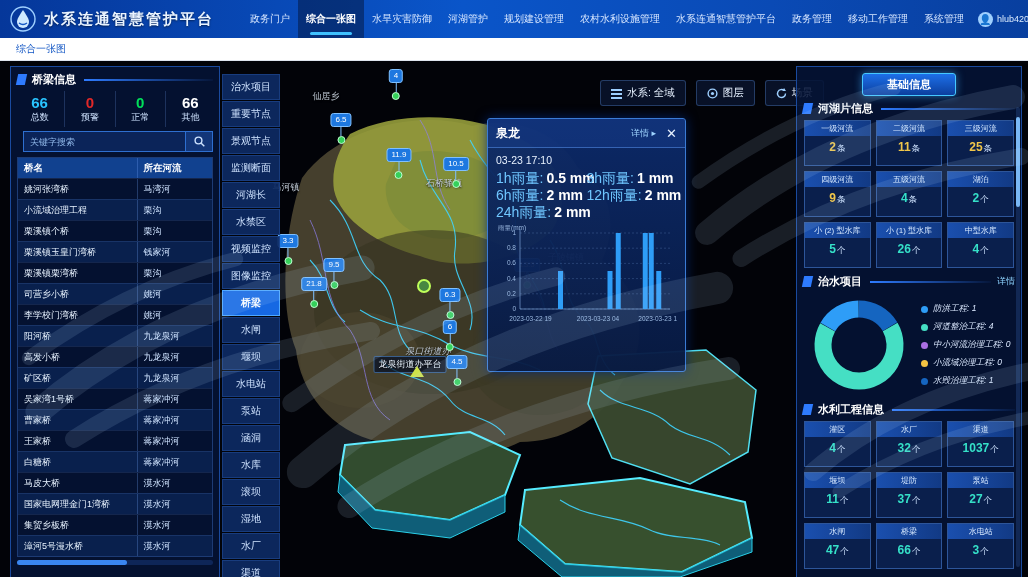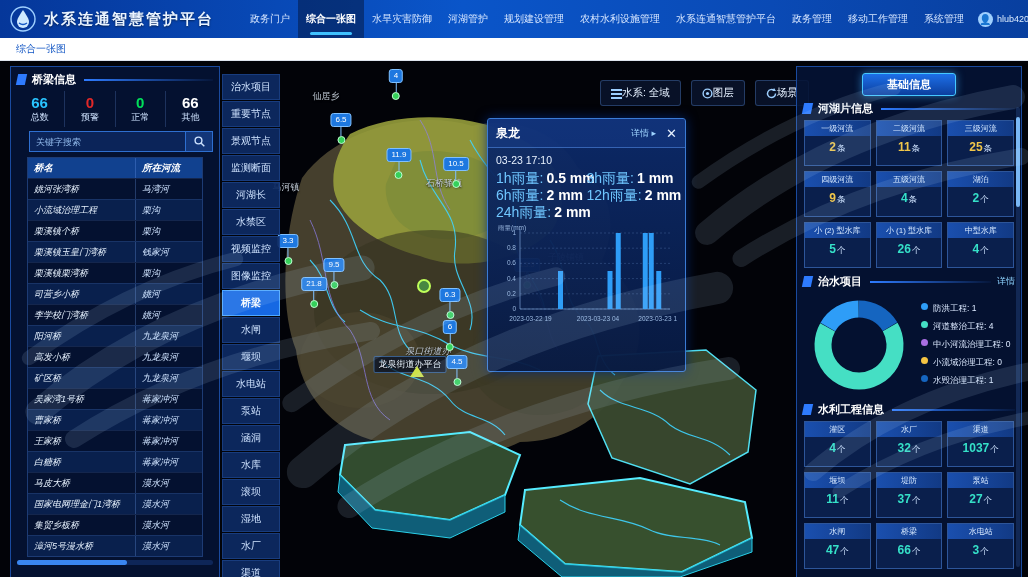--- a/index.html
+++ b/index.html
@@ -43,46 +43,46 @@
     color:#fff;font-size:8px;padding:1px 4px;line-height:10px;white-space:nowrap;}
   .badge .stem{width:1px;height:9px;background:#7fc0ff;margin:0 auto;}
   .badge .dot{width:6px;height:6px;border-radius:50%;background:#35d05a;border:1px solid #bfffd2;margin:0 auto;}
   .marker-circle{position:absolute;width:10px;height:10px;border-radius:50%;
     border:2px solid #bfff5a;background:rgba(80,200,90,.55);z-index:2;}
   .marker-tri{position:absolute;width:0;height:0;z-index:2;
     border-left:7px solid transparent;border-right:7px solid transparent;border-bottom:11px solid #cfe34a;}
 
   
   .map-controls{position:absolute;left:600px;top:80px;display:flex;gap:10px;z-index:4;}
-  .ctrl{height:24px;display:flex;align-items:center;padding:0 10px;
+  .ctrl{height:24px;display:flex;align-items:center;gap:5px;padding:0 10px;
     background:rgba(9,20,45,.85);border:1px solid rgba(90,140,220,.35);border-radius:3px;
     font-size:10.5px;color:#e6f1ff;cursor:pointer;white-space:nowrap;}
 
   
   .panel{position:absolute;background:rgba(5,19,53,.88);border:1px solid #1a4a9e;z-index:4;}
   .sec-head{display:flex;align-items:center;margin:5px 6px 4px 6px;}
   .accent{width:9px;height:11px;background:#2e7bff;transform:skewX(-12deg);margin-right:6px;flex:none;}
   .sec-title{font-size:11px;font-weight:bold;color:#fff;white-space:nowrap;}
   .sec-line{flex:1;height:2px;margin-left:8px;background:linear-gradient(90deg,#2e7bff,rgba(46,123,255,.05));}
   .sec-link{font-size:9px;color:#8fd4ff;margin-left:6px;cursor:pointer;white-space:nowrap;}
 
   
   .left-panel{left:10px;top:66px;width:208px;height:511px;}
   .stats{display:flex;margin:2px 4px 4px 4px;}
   .stat{flex:1;text-align:center;padding:3px 0;border-right:1px solid rgba(120,170,255,.22);}
   .stat:last-child{border-right:none;}
   .stat .v{font-size:15px;font-weight:bold;line-height:17px;}
   .stat .l{font-size:9px;color:#cfe3ff;}
-  .searchrow{display:flex;margin:2px 6px 5px 18px;height:21px;}
+  .searchrow{display:flex;margin:2px 6px 5px 12px;height:21px;}
   .searchrow input{flex:1;background:rgba(20,60,140,.45);border:1px solid #2e6fd0;color:#cfe3ff;
     font-size:9px;padding:0 6px;outline:none;font-family:"Liberation Sans",sans-serif;}
   .searchrow input::placeholder{color:#8fb7e8;}
   .search-btn{width:26px;background:rgba(30,80,170,.6);border:1px solid #2e6fd0;border-left:none;
     display:flex;align-items:center;justify-content:center;cursor:pointer;}
-  .btable{margin:0 16px;border:1px solid rgba(60,110,200,.45);font-style:italic;}
+  .btable{margin:0 6px;border:1px solid rgba(60,110,200,.45);}
   .trow{display:flex;height:20px;align-items:center;border-top:1px solid rgba(120,170,255,.14);}
   .trow:nth-child(odd){background:rgba(23,64,140,.32);}
   .trow.thead{background:#11418f;border-top:none;height:20px;}
   .tc1{width:58%;padding-left:6px;font-size:9px;color:#e8f3ff;white-space:nowrap;overflow:hidden;
     border-right:1px solid rgba(120,170,255,.28);height:100%;display:flex;align-items:center;}
   .tc2{flex:1;padding-left:6px;font-size:9px;color:#cfe3ff;white-space:nowrap;overflow:hidden;}
   .thead .tc1,.thead .tc2{color:#fff;font-weight:bold;font-size:9.5px;}
   .hscroll{height:5px;margin:3px 6px 0 6px;background:rgba(30,70,150,.4);border-radius:3px;position:relative;}
   .hscroll .thumb{position:absolute;left:0;top:0;height:5px;width:56%;background:#3a86f0;border-radius:3px;cursor:pointer;}
 
@@ -117,21 +117,21 @@
   .grid3{display:grid;grid-template-columns:repeat(3,1fr);gap:5px;margin:2px 7px 6px 7px;}
   .card{border:1px solid rgba(80,140,230,.5);background:rgba(16,44,100,.55);position:relative;}
   .card .ct{height:15px;background:linear-gradient(90deg,#1a4fae,#123a85);
     font-size:8px;color:#d6e8ff;display:flex;align-items:center;justify-content:center;
     white-space:nowrap;overflow:hidden;}
   .card .cv{height:25px;display:flex;align-items:baseline;justify-content:center;gap:1px;padding-top:4px;}
   .card .num{font-size:12px;font-weight:bold;}
   .card .unit{font-size:8.5px;color:#cfe3ff;}
   .donut-wrap{display:flex;align-items:center;margin:2px 4px 4px 10px;}
   .legend{margin-left:10px;flex:1;}
-  .legend-item{display:flex;margin:6px 0;font-size:8.5px;color:#dce9ff;white-space:nowrap;}
+  .legend-item{display:flex;align-items:center;margin:6px 0;font-size:8.5px;color:#dce9ff;white-space:nowrap;font-style:italic;}
   .legend-dot{width:7px;height:7px;border-radius:50%;margin-right:5px;flex:none;}
   .vscroll{position:absolute;right:1px;top:40px;width:4px;height:460px;background:rgba(60,110,190,.25);border-radius:2px;}
   .vscroll .vthumb{position:absolute;top:10px;width:4px;height:90px;background:#7ab8f5;border-radius:2px;cursor:pointer;}
 
   
   .wm{position:absolute;z-index:9;pointer-events:none;opacity:.12;}
 
   svg text{font-family:"Liberation Sans",sans-serif;}
 </style>
 </head>

